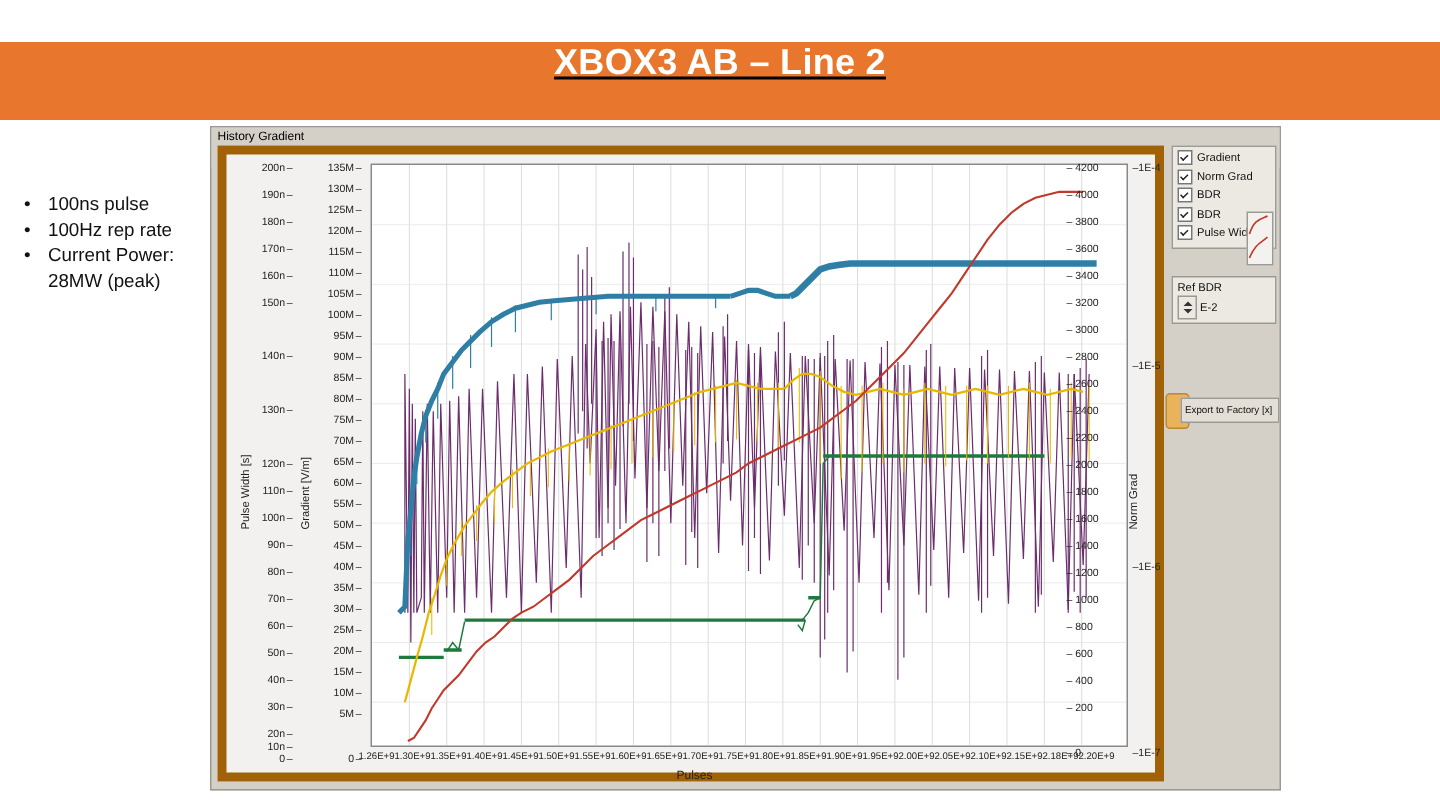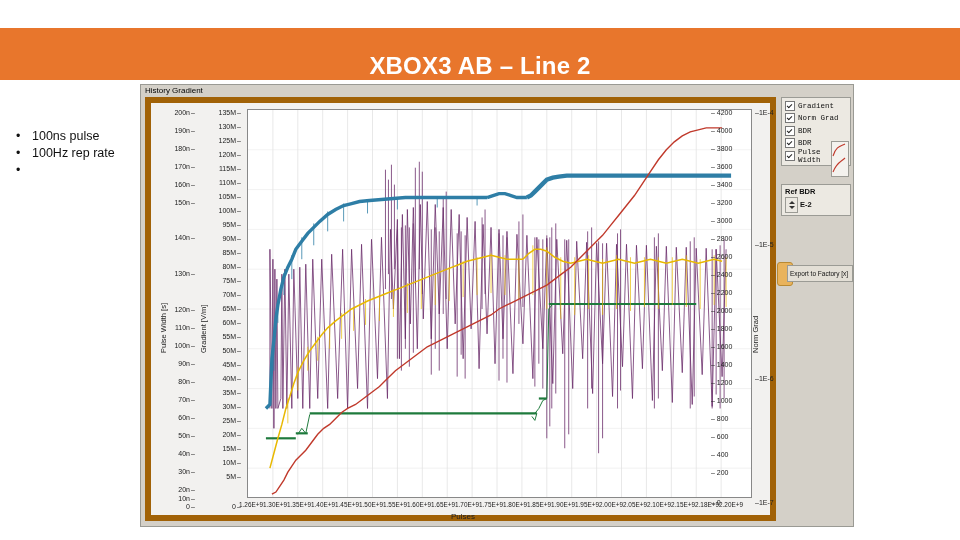--- a/index.html
+++ b/index.html
@@ -4,21 +4,21 @@
 <style>
   html,body{margin:0;padding:0;}
   body{
     width:960px;height:540px;background:#ffffff;overflow:hidden;
     font-family:"Liberation Sans", sans-serif;
     position:relative;
   }
   
   #title-banner{
     position:absolute;left:0;top:28px;width:960px;height:52px;
-    background:#E8762C;display:flex;align-items:flex-end;justify-content:center;
+    background:#E8762C;display:flex;align-items:flex-start;justify-content:center;text-decoration:underline;
   }
   #title-text{
     color:#ffffff;font-size:24px;font-weight:bold;letter-spacing:.2px;
   }
   
   #params{
     position:absolute;left:4px;top:128px;width:140px;
     font-size:12.5px;color:#111;line-height:17px;
   }
   #params .hdr{margin-bottom:1px;}
@@ -59,22 +59,22 @@
     position:absolute;font-size:6.4px;color:#222;white-space:nowrap;
   }
   #xlabel{
     position:absolute;font-size:8px;color:#222;left:300px;top:409px;
   }
   
   #right-panel{
     position:absolute;left:640px;top:12px;width:70px;height:424px;
   }
   .chk-row{
-    display:flex;align-items:center;font-size:7.5px;color:#111;
-    margin-bottom:1.5px;height:11px;font-family:Liberation Mono, monospace;
+    display:flex;align-items:flex-start;font-size:7.5px;color:#111;
+    margin-bottom:1.5px;height:11px;
   }
   .chkbox{
     width:8px;height:8px;border:1px solid #777;background:#fff;
     margin-right:3px;position:relative;flex:none;
   }
   .chkbox.on:after{
     content:"";position:absolute;left:1px;top:2px;width:4px;height:2px;
     border-left:1.4px solid #222;border-bottom:1.4px solid #222;
     transform:rotate(-45deg);
   }
@@ -122,20 +122,21 @@
     <li>
       <span class="bullet">•</span>
       <span>100ns pulse</span>
     </li>
     <li>
       <span class="bullet">•</span>
       <span>100Hz rep rate</span>
     </li>
     <li>
       <span class="bullet">•</span>
+      <span>Current Power: 28MW (peak)</span>
     </li>
   </ul>
 </div>
 
 <div id="app-window">
 
   <div id="window-titlebar">History Gradient</div>
 
   <div id="plot-outer">
 
@@ -428,21 +429,21 @@
       </div>
     </div>
 
     <div class="legend-icons">
       <svg width="14" height="32" viewBox="0 0 14 32">
         <path d="M1,14 C4,4 9,4 13,2" stroke="#C0392B" stroke-width="1.1" fill="none"></path>
         <path d="M1,30 C5,20 9,20 13,16" stroke="#C0392B" stroke-width="1.1" fill="none"></path>
       </svg>
     </div>
 
-    <div class="panel-box" style="margin-top:18px;font-weight:bold;">
+    <div class="panel-box" style="margin-top:18px;">
       <div class="small-label">Ref BDR</div>
       <div style="display:flex;align-items:center;gap:2px;margin-top:1px;">
         <span class="spin"></span>
         <span class="small-label">E-2</span>
       </div>
     </div>
 
 
     <div id="export-badge"></div>
     <div id="export-btn">Export to Factory [x]</div>

